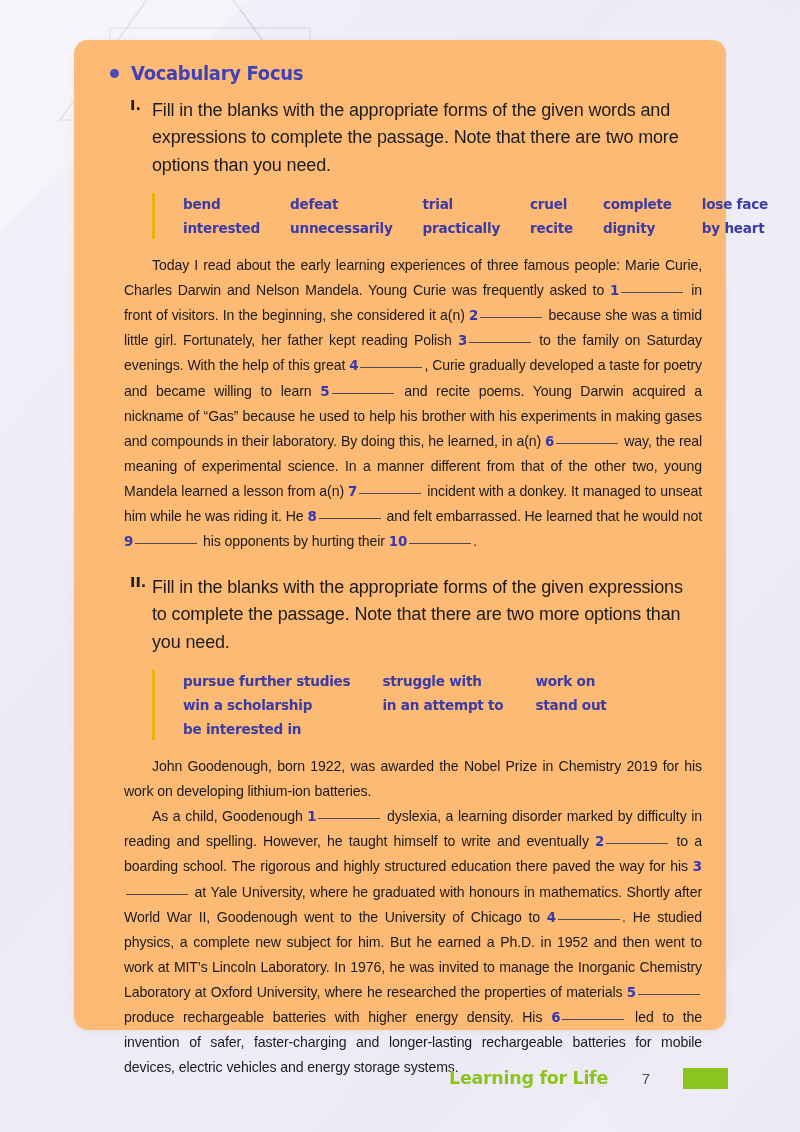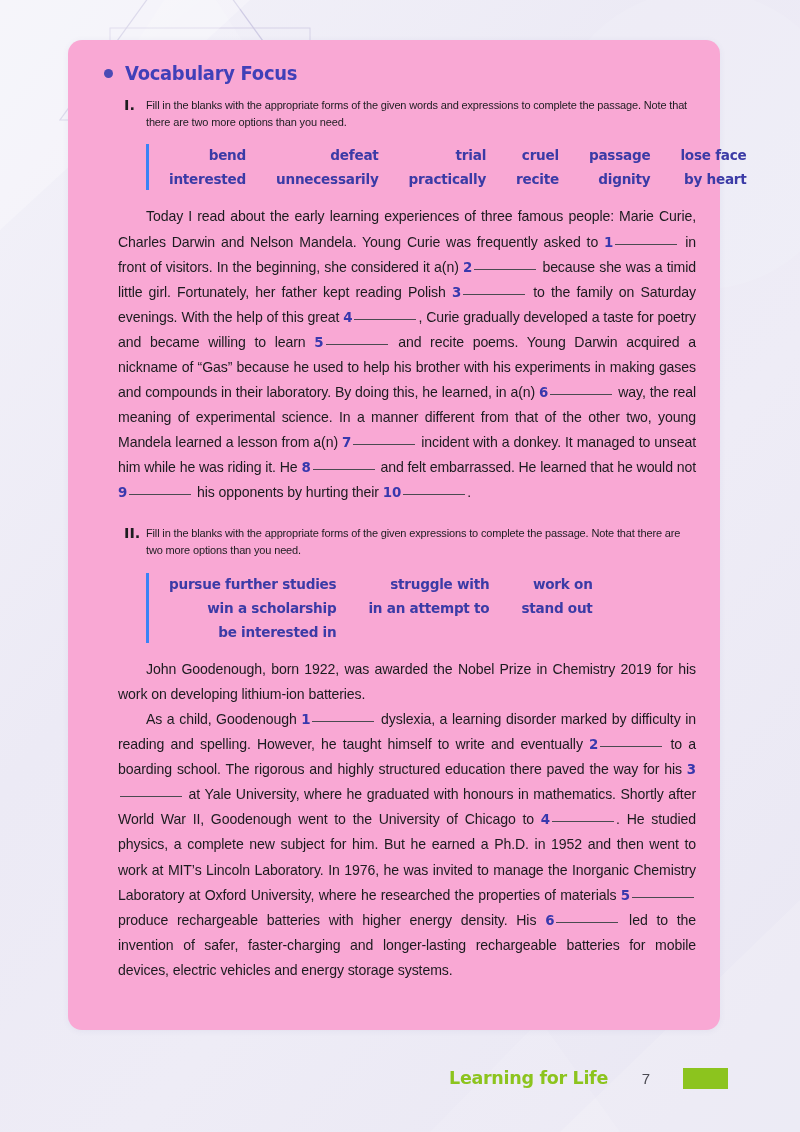--- a/index.html
+++ b/index.html
@@ -27,25 +27,25 @@
     position: absolute;
     left: 0; top: 0;
     width: 800px; height: 1132px;
     z-index: 1;
     pointer-events: none;
   }
 
   
   #card {
     position: absolute;
-    left: 68px;
+    left: 74px;
     top: 40px;
     width: 652px;
     height: 990px;
-    background: #f9a8d4;
+    background: #fdba74;
     border-radius: 14px;
     box-shadow: 0 1px 6px rgba(90,80,140,0.07);
     z-index: 2;
     box-sizing: border-box;
     padding: 16px 24px 10px 24px;
   }
 
   
   .section-head {
     display: flex;
@@ -85,33 +85,32 @@
   .part-body { flex: 1; }
   .part-title {
     font-size: 14.8px;
     font-weight: bold;
     color: #16161a;
     font-family: "DejaVu Sans", sans-serif;
     letter-spacing: -0.25px;
     margin-bottom: 4px;
   }
   .part-instr {
-    font-size: 11px;
+    font-size: 18px;
     color: #1c1c20;
     line-height: 1.52;
     letter-spacing: -0.15px;
   }
 
   
   .wordbank {
     margin: 14px 0 14px 54px;
-    padding-left: 20px;
-    border-left: 3px solid #3b82f6;
-    display: flex;
-    text-align: right;
+    padding-left: 28px;
+    border-left: 3px solid #eab308;
+    display: flex;
   }
   .wb-col {
     display: flex;
     flex-direction: column;
     gap: 2px;
   }
   .wb-word {
     color: #3b3ba6;
     font-weight: bold;
     font-size: 13.6px;
@@ -230,21 +229,21 @@
       </div>
       <div class="wb-col">
         <div class="wb-word">trial</div>
         <div class="wb-word">practically</div>
       </div>
       <div class="wb-col">
         <div class="wb-word">cruel</div>
         <div class="wb-word">recite</div>
       </div>
       <div class="wb-col">
-        <div class="wb-word">passage</div>
+        <div class="wb-word">complete</div>
         <div class="wb-word">dignity</div>
       </div>
       <div class="wb-col">
         <div class="wb-word">lose face</div>
         <div class="wb-word">by heart</div>
       </div>
     </div>
 
   <div class="passage">
       <p>Today I read about the early learning experiences of three famous people: Marie Curie, Charles Darwin and Nelson Mandela. Young Curie was frequently asked to <span class="bnum">1</span><span class="blank"></span> in front of visitors. In the beginning, she considered it a(n) <span class="bnum">2</span><span class="blank"></span> because she was a timid little girl. Fortunately, her father kept reading Polish <span class="bnum">3</span><span class="blank"></span> to the family on Saturday evenings. With the help of this great <span class="bnum">4</span><span class="blank"></span>, Curie gradually developed a taste for poetry and became willing to learn <span class="bnum">5</span><span class="blank"></span> and recite poems. Young Darwin acquired a nickname of “Gas” because he used to help his brother with his experiments in making gases and compounds in their laboratory. By doing this, he learned, in a(n) <span class="bnum">6</span><span class="blank"></span> way, the real meaning of experimental science. In a manner different from that of the other two, young Mandela learned a lesson from a(n) <span class="bnum">7</span><span class="blank"></span> incident with a donkey. It managed to unseat him while he was riding it. He <span class="bnum">8</span><span class="blank"></span> and felt embarrassed. He learned that he would not <span class="bnum">9</span><span class="blank"></span> his opponents by hurting their <span class="bnum">10</span><span class="blank"></span>.</p>

